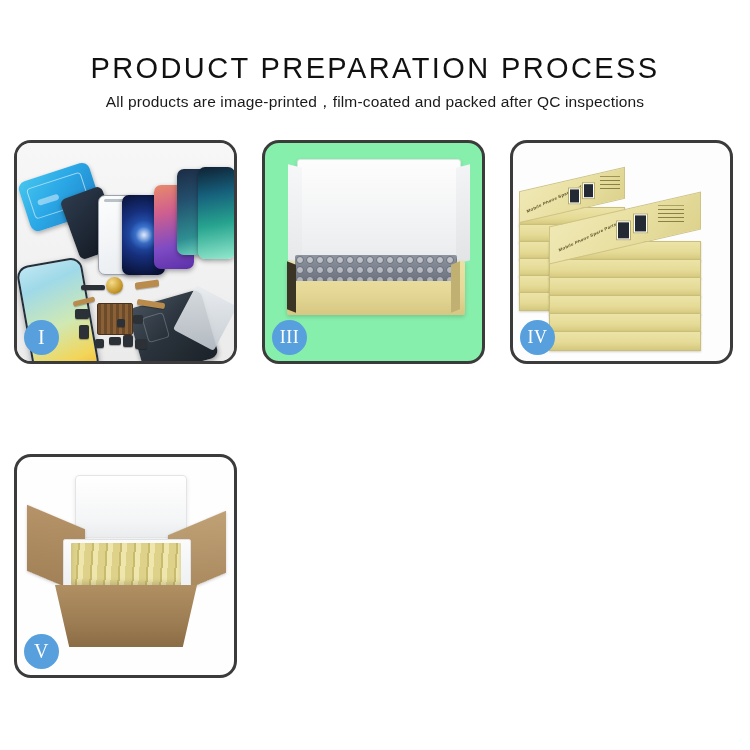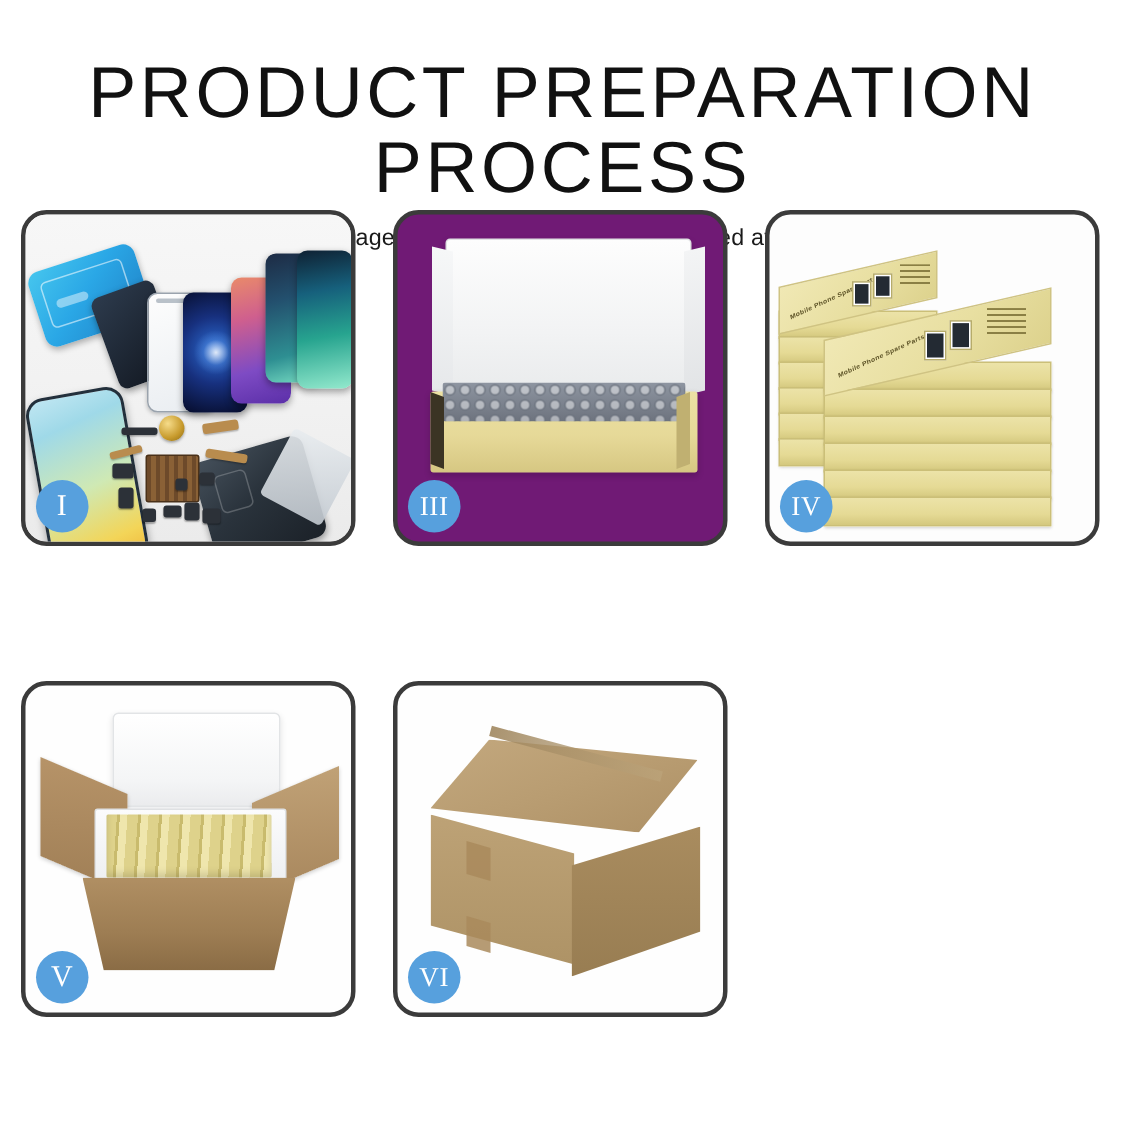--- a/index.html
+++ b/index.html
@@ -18,22 +18,22 @@
   
   .header {
     position: absolute;
     left: 0;
     top: 0;
     width: 750px;
     text-align: center;
   }
   .page-title {
     margin: 0;
-    padding-top: 38px;
-    font-size: 48px;
+    padding-top: 53px;
+    font-size: 29px;
     font-weight: 500;
     letter-spacing: 2.4px;
     color: #111111;
     font-family: "Liberation Sans", sans-serif;
     line-height: 1.05;
   }
   .page-subtitle {
     margin: 0;
     padding-top: 9px;
     font-size: 15.5px;
@@ -223,21 +223,21 @@
   .bag-overlay {
     position:absolute; inset:0;
     background:
       radial-gradient(circle at 6px 6px, rgba(255,255,255,.8) 3.2px, rgba(190,198,206,.35) 4.3px, transparent 5.2px) 0 0/12px 12px;
   }
   .tape {
     position:absolute; background:#c79a55; border-radius:1px; opacity:.95;
   }
 
   
-  .p3 { background:#701a75;padding-left:23px; }
+  .p3 { background:#86efac;padding-left:23px; }
   .foam-lid {
     position:absolute; left:32px; top:16px; width:162px; height:112px;
     background: linear-gradient(180deg,#fdfdfd 0%, #f2f3f4 55%, #e7e9ea 100%);
     border:1px solid #e0e2e3;
     border-radius:3px;
     box-shadow:0 2px 5px rgba(0,0,0,.1);
   }
   .foam-lid:before{
     content:""; position:absolute; left:-10px; top:6px; width:14px; height:96px;
     background: linear-gradient(180deg,#f6f7f8,#e6e8ea);
@@ -479,25 +479,14 @@
       <div class="v-foamlid"></div>
       <div class="v-flapL"></div>
       <div class="v-flapR"></div>
       <div class="v-foambox"></div>
       <div class="v-content"></div>
       <div class="v-body"></div>
     </div>
     <div class="badge">V</div>
   </div>
 
-  <div class="panel p6">
-    <div class="panel-stage">
-      <div class="c-top"></div>
-      <div class="c-seam"></div>
-      <div class="c-front"></div>
-      <div class="c-side"></div>
-      <div class="c-tape" style="left:46px;top:106px;width:16px;height:22px;transform:skewY(16deg);"></div>
-      <div class="c-tape" style="left:46px;top:156px;width:16px;height:20px;transform:skewY(16deg);"></div>
-    </div>
-    <div class="badge wide">VI</div>
-  </div>
 
 </div>
 
 </body></html>

